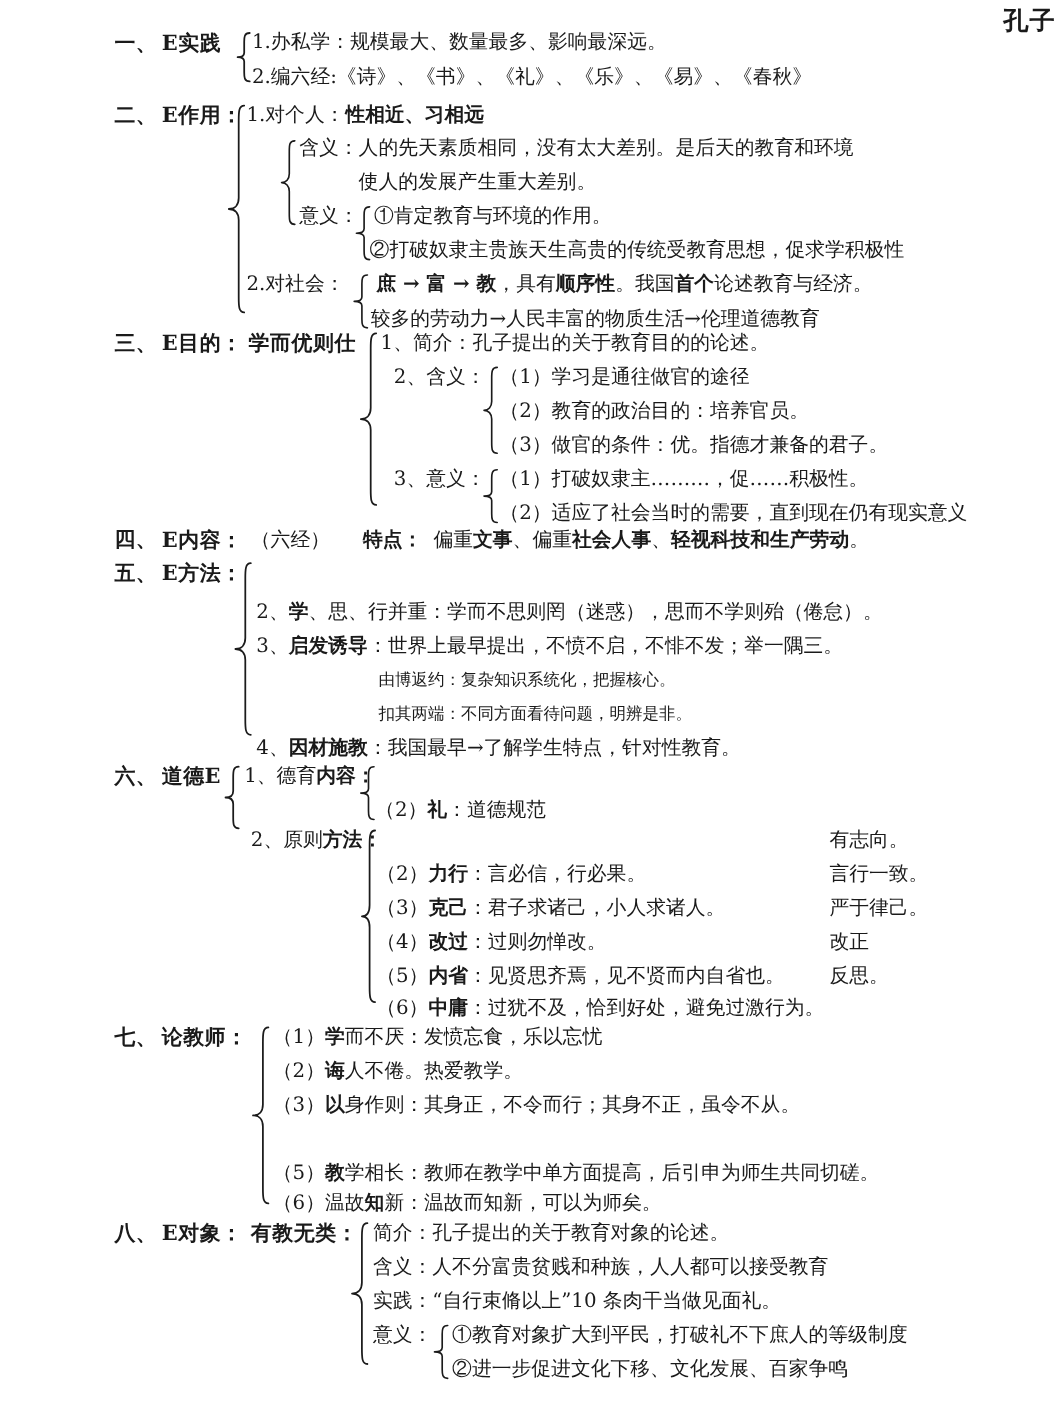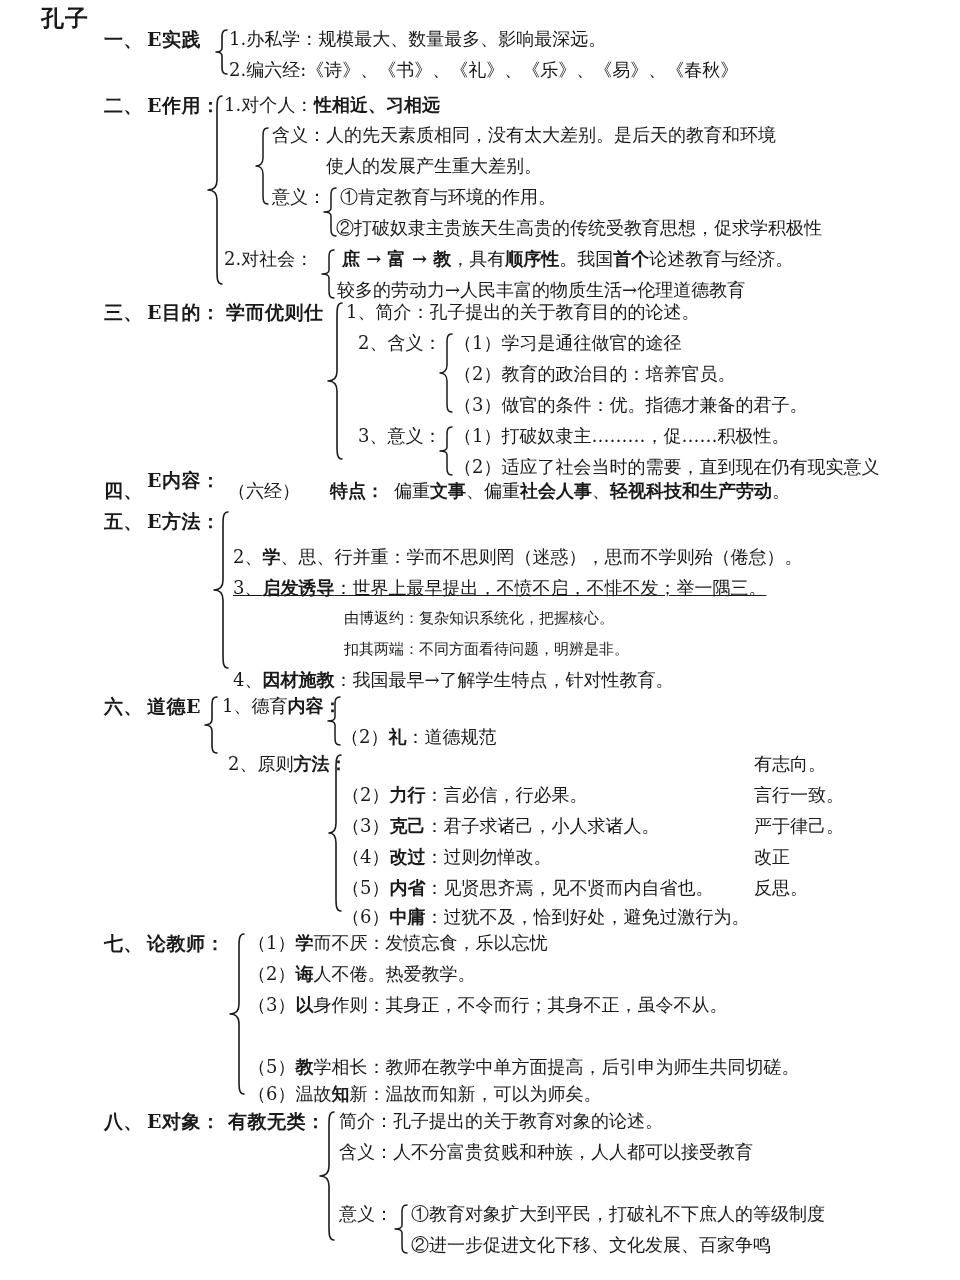--- a/index.html
+++ b/index.html
@@ -10,21 +10,21 @@
     color:#1a1a1a;
     position:relative;
     overflow:hidden;
   }
   #sheet{position:relative;width:960px;height:1280px;}
 
   
   .t{position:absolute;white-space:pre;line-height:1;}
   .b{font-weight:bold;}
   .doc-title{
-    position:absolute;left:0;right:0;top:3px;text-align:left;
+    position:absolute;left:0;right:0;top:3px;text-align:right;
     font-size:23px;font-weight:bold;letter-spacing:1px;padding-left:41px;
   }
   .sec{font-size:19px;font-weight:bold;letter-spacing:.5px;}
   .lvl1{font-size:18px;}
   .lvl2{font-size:18px;}
   .small{font-size:15px;}
   .t .b{font-weight:bold;}
 
   
   .brace{position:absolute;}
@@ -112,35 +112,35 @@
   <div class="t lvl1" style="left:358px;top:427px;">3、意义：</div>
   <div class="brace" style="left:438px;top:425px;">
     <svg width="16" height="52" viewBox="0 0 16 52">
         <path d="M14 2 C9 2 9 6 9 10 L9 22 C9 25 6 26 2 26 C6 26 9 27 9 30 L9 42 C9 46 9 50 14 50" stroke-width="1.5"></path>
       </svg>
   </div>
   <div class="t lvl1" style="left:454px;top:427px;">（1）打破奴隶主………，促……积极性。</div>
   <div class="t lvl1" style="left:454px;top:458px;">（2）适应了社会当时的需要，直到现在仍有现实意义</div>
 
   <div class="t sec" style="left:104px;top:481px;">四、</div>
-  <div class="t sec" style="left:147px;top:471px;">E内容：</div>
+  <div class="t sec" style="left:147px;top:482px;">E内容：</div>
   <div class="t lvl1" style="left:228px;top:482px;">（六经）</div>
   <div class="t lvl1 b" style="left:330px;top:482px;">特点：</div>
   <div class="t lvl1" style="left:394px;top:482px;"><span>偏重</span><span class="b">文事</span><span>、偏重</span><span class="b">社会人事</span><span>、</span><span class="b">轻视科技和生产劳动</span><span>。</span></div>
 
   <div class="t sec" style="left:104px;top:512px;">五、</div>
   <div class="t sec" style="left:147px;top:512px;">E方法：</div>
   <div class="brace" style="left:212px;top:510px;">
     <svg width="18" height="160" viewBox="0 0 18 160">
         <path d="M16 2 C11 2 11 8 11 16 L11 70 C11 77 7 80 2 80 C7 80 11 83 11 90 L11 144 C11 152 11 158 16 158" stroke-width="1.6"></path>
       </svg>
   </div>
 
   <div class="t lvl1" style="left:233px;top:548px;"><span>2、</span><span class="b">学</span><span>、思、行并重：学而不思则罔（迷惑），思而不学则殆（倦怠）。</span></div>
-  <div class="t lvl1" style="left:233px;top:579px;text-decoration:underline;"><span>3、</span><span class="b">启发诱导</span><span>：世界上最早提出，不愤不启，不悱不发；举一隅三。</span></div>
+  <div class="t lvl1" style="left:233px;top:579px;"><span>3、</span><span class="b">启发诱导</span><span>：世界上最早提出，不愤不启，不悱不发；举一隅三。</span></div>
   <div class="t small" style="left:344px;top:611px;">由博返约：复杂知识系统化，把握核心。</div>
   <div class="t small" style="left:344px;top:642px;">扣其两端：不同方面看待问题，明辨是非。</div>
   <div class="t lvl1" style="left:233px;top:671px;"><span>4、</span><span class="b">因材施教</span><span>：我国最早→了解学生特点，针对性教育。</span></div>
 
   <div class="t sec" style="left:104px;top:697px;">六、</div>
   <div class="t sec" style="left:147px;top:697px;">道德E</div>
   <div class="brace" style="left:203px;top:695px;">
     <svg width="16" height="60" viewBox="0 0 16 60">
         <path d="M14 2 C9 2 9 6 9 12 L9 24 C9 28 6 30 2 30 C6 30 9 32 9 36 L9 48 C9 54 9 58 14 58" stroke-width="1.6"></path>
       </svg>
@@ -195,20 +195,21 @@
   <div class="t sec" style="left:147px;top:1112px;">E对象：</div>
   <div class="t sec" style="left:228px;top:1112px;">有教无类：</div>
   <div class="brace" style="left:318px;top:1110px;">
     <svg width="18" height="132" viewBox="0 0 18 132">
         <path d="M16 2 C11 2 11 8 11 16 L11 56 C11 63 7 66 2 66 C7 66 11 69 11 76 L11 116 C11 124 11 130 16 130" stroke-width="1.6"></path>
       </svg>
   </div>
 
   <div class="t lvl1" style="left:339px;top:1143px;">含义：人不分富贵贫贱和种族，人人都可以接受教育</div>
   <div class="t lvl1" style="left:339px;top:1112px;">简介：孔子提出的关于教育对象的论述。</div>
+  <div class="t lvl1" style="left:339px;top:1174px;">实践：“自行束脩以上”10 条肉干当做见面礼。</div>
   <div class="t lvl1" style="left:339px;top:1205px;">意义：</div>
   <div class="brace" style="left:393px;top:1203px;">
     <svg width="16" height="52" viewBox="0 0 16 52">
         <path d="M14 2 C9 2 9 6 9 10 L9 22 C9 25 6 26 2 26 C6 26 9 27 9 30 L9 42 C9 46 9 50 14 50" stroke-width="1.5"></path>
       </svg>
   </div>
   <div class="t lvl1" style="left:411px;top:1205px;">①教育对象扩大到平民，打破礼不下庶人的等级制度</div>
   <div class="t lvl1" style="left:411px;top:1236px;">②进一步促进文化下移、文化发展、百家争鸣</div>
 
 </div>

